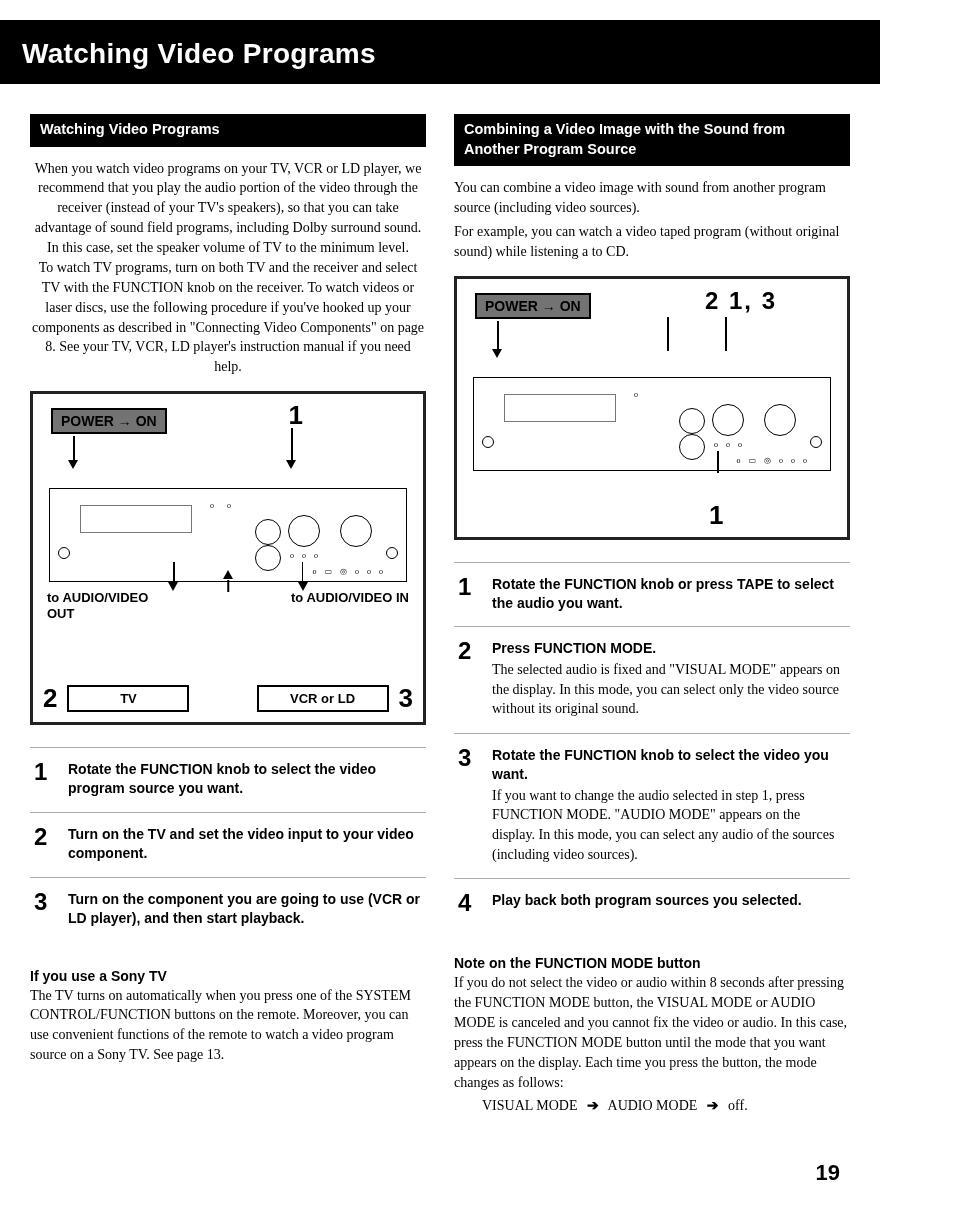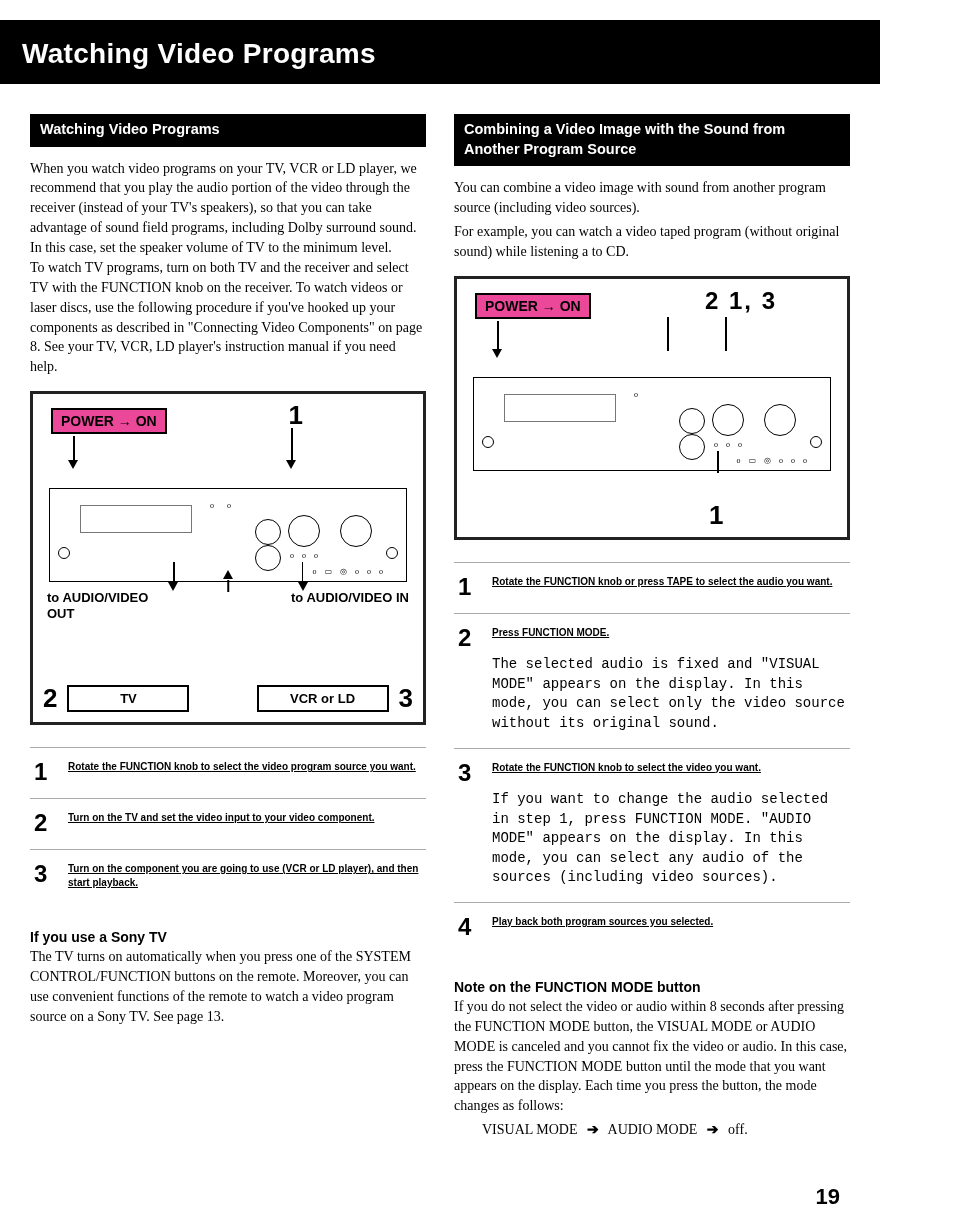--- a/index.html
+++ b/index.html
@@ -68,21 +68,21 @@
     inset:0;
     pointer-events:none;
   }
   .power-tag {
     display: inline-block;
     border: 2px solid #000;
     font-family: Arial, Helvetica, sans-serif;
     font-weight: bold;
     font-size: 14px;
     padding: 3px 8px;
-    background:#ec4899;
+    background:#737373;
   }
   .big-step {
     font-family: Arial, Helvetica, sans-serif;
     font-weight: 900;
     font-size: 26px;
   }
   .receiver {
     border: 1.5px solid #000;
     height: 92px;
     margin: 20px 8px 8px 8px;
@@ -136,29 +136,28 @@
     font-family: Arial, Helvetica, sans-serif;
     font-weight:900;
     font-size:24px;
     line-height:1;
     min-width:22px;
   }
   .step-body { flex:1; }
   .step-title {
     font-family: Arial, Helvetica, sans-serif;
     font-weight:bold;
-    font-size:10px;
+    font-size:14px;
     line-height:1.35;
-    text-decoration:underline;
   }
   .step-detail {
-    font-family:Liberation Mono, monospace;
+    font-family:Liberation Serif, serif;
     font-size:14px;
     line-height:1.4;
-    margin-top:16px;
+    margin-top:2px;
   }
   .note-heading {
     font-family: Arial, Helvetica, sans-serif;
     font-weight:bold;
     font-size:14px;
     margin: 26px 0 2px 0;
   }
   .mode-line {
     text-align:left;
     padding-left:28px;
@@ -189,21 +188,21 @@
 
   <div class="masthead">Watching Video Programs</div>
 
   <div class="columns">
 
     <div class="col">
 
       <div class="section-heading">Watching Video Programs</div>
 
       <div class="para-block">
-        <p style="white-space:pre-line;">When you watch video programs on your TV, VCR or LD player, we recommend that you play the audio portion of the video through the receiver (instead of your TV's speakers), so that you can take advantage of sound field programs, including Dolby surround sound. In this case, set the speaker volume of TV to the minimum level.
+        <p style="white-space:pre-line;text-align:center;">When you watch video programs on your TV, VCR or LD player, we recommend that you play the audio portion of the video through the receiver (instead of your TV's speakers), so that you can take advantage of sound field programs, including Dolby surround sound. In this case, set the speaker volume of TV to the minimum level.
 To watch TV programs, turn on both TV and the receiver and select TV with the FUNCTION knob on the receiver. To watch videos or laser discs, use the following procedure if you've hooked up your components as described in "Connecting Video Components" on page 8. See your TV, VCR, LD player's instruction manual if you need help.</p>
       </div>
 
       <div class="diagram-frame noise-border">
         <div class="diagram-inner" style="height:300px;">
 
           <span class="power-tag" style="position:absolute; left:18px; top:14px;">POWER → ON</span>
           <span class="big-step" style="position:absolute; right:120px; top:6px;">1</span>
 
           <span class="vline" style="left:40px; top:42px; height:26px;"></span>

